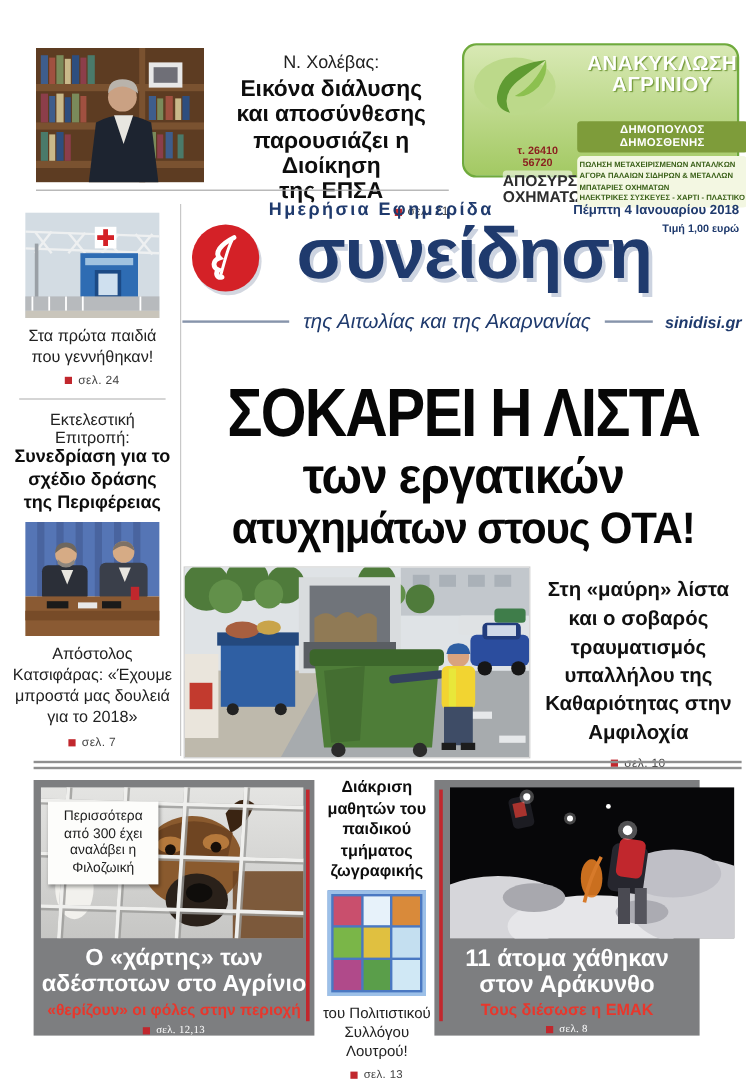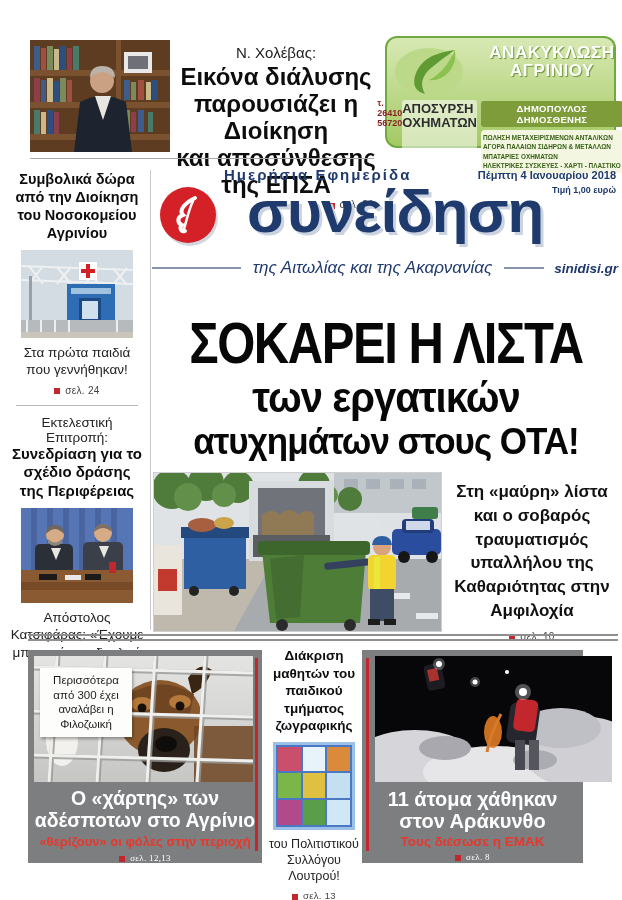--- a/index.html
+++ b/index.html
@@ -7,31 +7,31 @@
         font-family:"Liberation Sans",sans-serif;color:#111;}
   .abs{position:absolute;}
   .ctr{text-align:center;}
   .navy{color:#1f3a6d;}
   .ref{font-size:10px;color:#444;letter-spacing:.3px;}
   .ref .sq{display:inline-block;width:6px;height:6px;background:#c1272d;margin-right:5px;vertical-align:middle;}
   .ref.on-gray{color:#fff;font-size:9px;font-family:Liberation Serif, serif;}
   .hline{position:absolute;height:1px;background:#a9a9a9;}
   
   .top-kicker{font-size:15px;color:#222;margin-bottom:3px;}
-  .top-line{font-size:24px;font-weight:700;line-height:1.12;color:#0d0d0d;}
+  .top-line{font-size:19px;font-weight:700;line-height:1.12;color:#0d0d0d;}
   
   .ad{box-sizing:border-box;border:2px solid #6faa3c;border-radius:12px;
       background:linear-gradient(#d8e9b4,#a3c963);padding:4px;display:grid;
       grid-template-columns:86px 1fr;grid-template-rows:auto auto 1fr;column-gap:4px;}
   .ad-title{grid-column:2;font-size:17px;font-weight:700;color:#fff;line-height:1.05;
       text-align:center;text-shadow:1px 1px 1px #6d9433;letter-spacing:.5px;margin-top:2px;}
   .ad-band{grid-column:2;background:#7e9c3a;color:#fff;font-weight:700;font-size:9.5px;
       text-align:center;border-radius:3px;padding:2px 0;margin-top:3px;letter-spacing:.3px;}
-  .ad-left{grid-column:1;grid-row:2/4;display:flex;flex-direction:row;justify-content:flex-end;
-      margin-left:28px;}
+  .ad-left{grid-column:1;grid-row:2/4;display:flex;flex-direction:column;justify-content:flex-end;
+      text-align:center;margin-left:28px;}
   .ad-phone{font-size:9px;font-weight:700;color:#8b1f1f;}
   .ad-withdraw{font-size:13px;font-weight:700;color:#2d2d2d;line-height:1.05;
       background:rgba(255,255,255,.55);border-radius:3px;padding:2px 0;margin-top:2px;}
   .ad-services{grid-column:2;background:#f3f7e2;border-radius:4px;margin-top:3px;padding:3px 2px;
       display:flex;flex-direction:column;justify-content:space-around;}
   .ad-services span{font-size:6.4px;font-weight:700;color:#3a6018;white-space:nowrap;line-height:1.45;}
   .ad-leaf{grid-column:1;grid-row:1;}
   
   .tagline{font-size:15px;font-weight:700;letter-spacing:2px;}
   .logo-circle{width:56px;height:56px;border-radius:50%;background:#d42127;
@@ -120,22 +120,22 @@
     <rect x="98" y="16" width="20" height="13" fill="#6f6f77"></rect>
     <path d="M44,112 L50,62 Q72,50 96,62 L102,112 Z" fill="#1d2430"></path>
     <polygon points="65,56 81,56 73,80" fill="#e8e6e0"></polygon>
     <circle cx="72" cy="41" r="12" fill="#caa183"></circle>
     <path d="M60,38 Q60,26 72,26 Q85,26 85,38 Q78,32 72,32 Q65,32 60,38 Z" fill="#b9b3ab"></path>
   </svg>
 
   <div class="abs ctr" style="left:172px;top:44px;width:208px;">
     <div class="top-kicker">Ν. Χολέβας:</div>
     <div class="top-line">Εικόνα διάλυσης</div>
+    <div class="top-line">και αποσύνθεσης</div>
     <div class="top-line">παρουσιάζει η Διοίκηση</div>
-    <div class="top-line">και αποσύνθεσης</div>
     <div class="top-line">της ΕΠΣΑ</div>
     <div class="ref" style="text-align:right;padding-right:6px;margin-top:1px;">
       <span class="sq"></span><span>σελ. 21</span>
     </div>
   </div>
 
   <div class="abs ad" style="left:385px;top:36px;width:231px;height:112px;">
     <svg class="ad-leaf" width="82" height="56" viewBox="0 0 82 56">
       <ellipse cx="38" cy="30" rx="34" ry="24" fill="#bcd98a"></ellipse>
       <path d="M64,8 Q30,12 24,34 Q20,48 34,52 Q26,38 40,26 Q52,16 64,8 Z" fill="#5f9b32"></path>
@@ -177,21 +177,20 @@
   </div>
   <div class="abs sub-row navy" style="left:152px;top:258px;width:466px;">
     <div class="rule"></div>
     <div class="sub-title">της Αιτωλίας και της Ακαρνανίας</div>
     <div class="rule short"></div>
     <div class="site">sinidisi.gr</div>
   </div>
 
   <div class="abs" style="left:150px;top:170px;width:1px;height:460px;background:#c8c8c8;"></div>
   <div class="abs sb" style="left:10px;top:170px;">
-    <div class="sb-h">Συμβολικά δώρα από την Διοίκηση του Νοσοκομείου Αγρινίου</div>
     <svg class="sb-photo" width="112" height="88" viewBox="0 0 112 88">
       <rect width="112" height="88" fill="#d3dce3"></rect>
       <g stroke="#eef0f1" stroke-width="2">
         <line x1="0" y1="16" x2="112" y2="20"></line>
           <line x1="0" y1="30" x2="112" y2="34"></line>
         <line x1="8" y1="16" x2="22" y2="34"></line>
           <line x1="22" y1="16" x2="8" y2="34"></line>
         <line x1="36" y1="17" x2="50" y2="34"></line>
           <line x1="50" y1="17" x2="36" y2="34"></line>
         <line x1="64" y1="18" x2="78" y2="34"></line>

